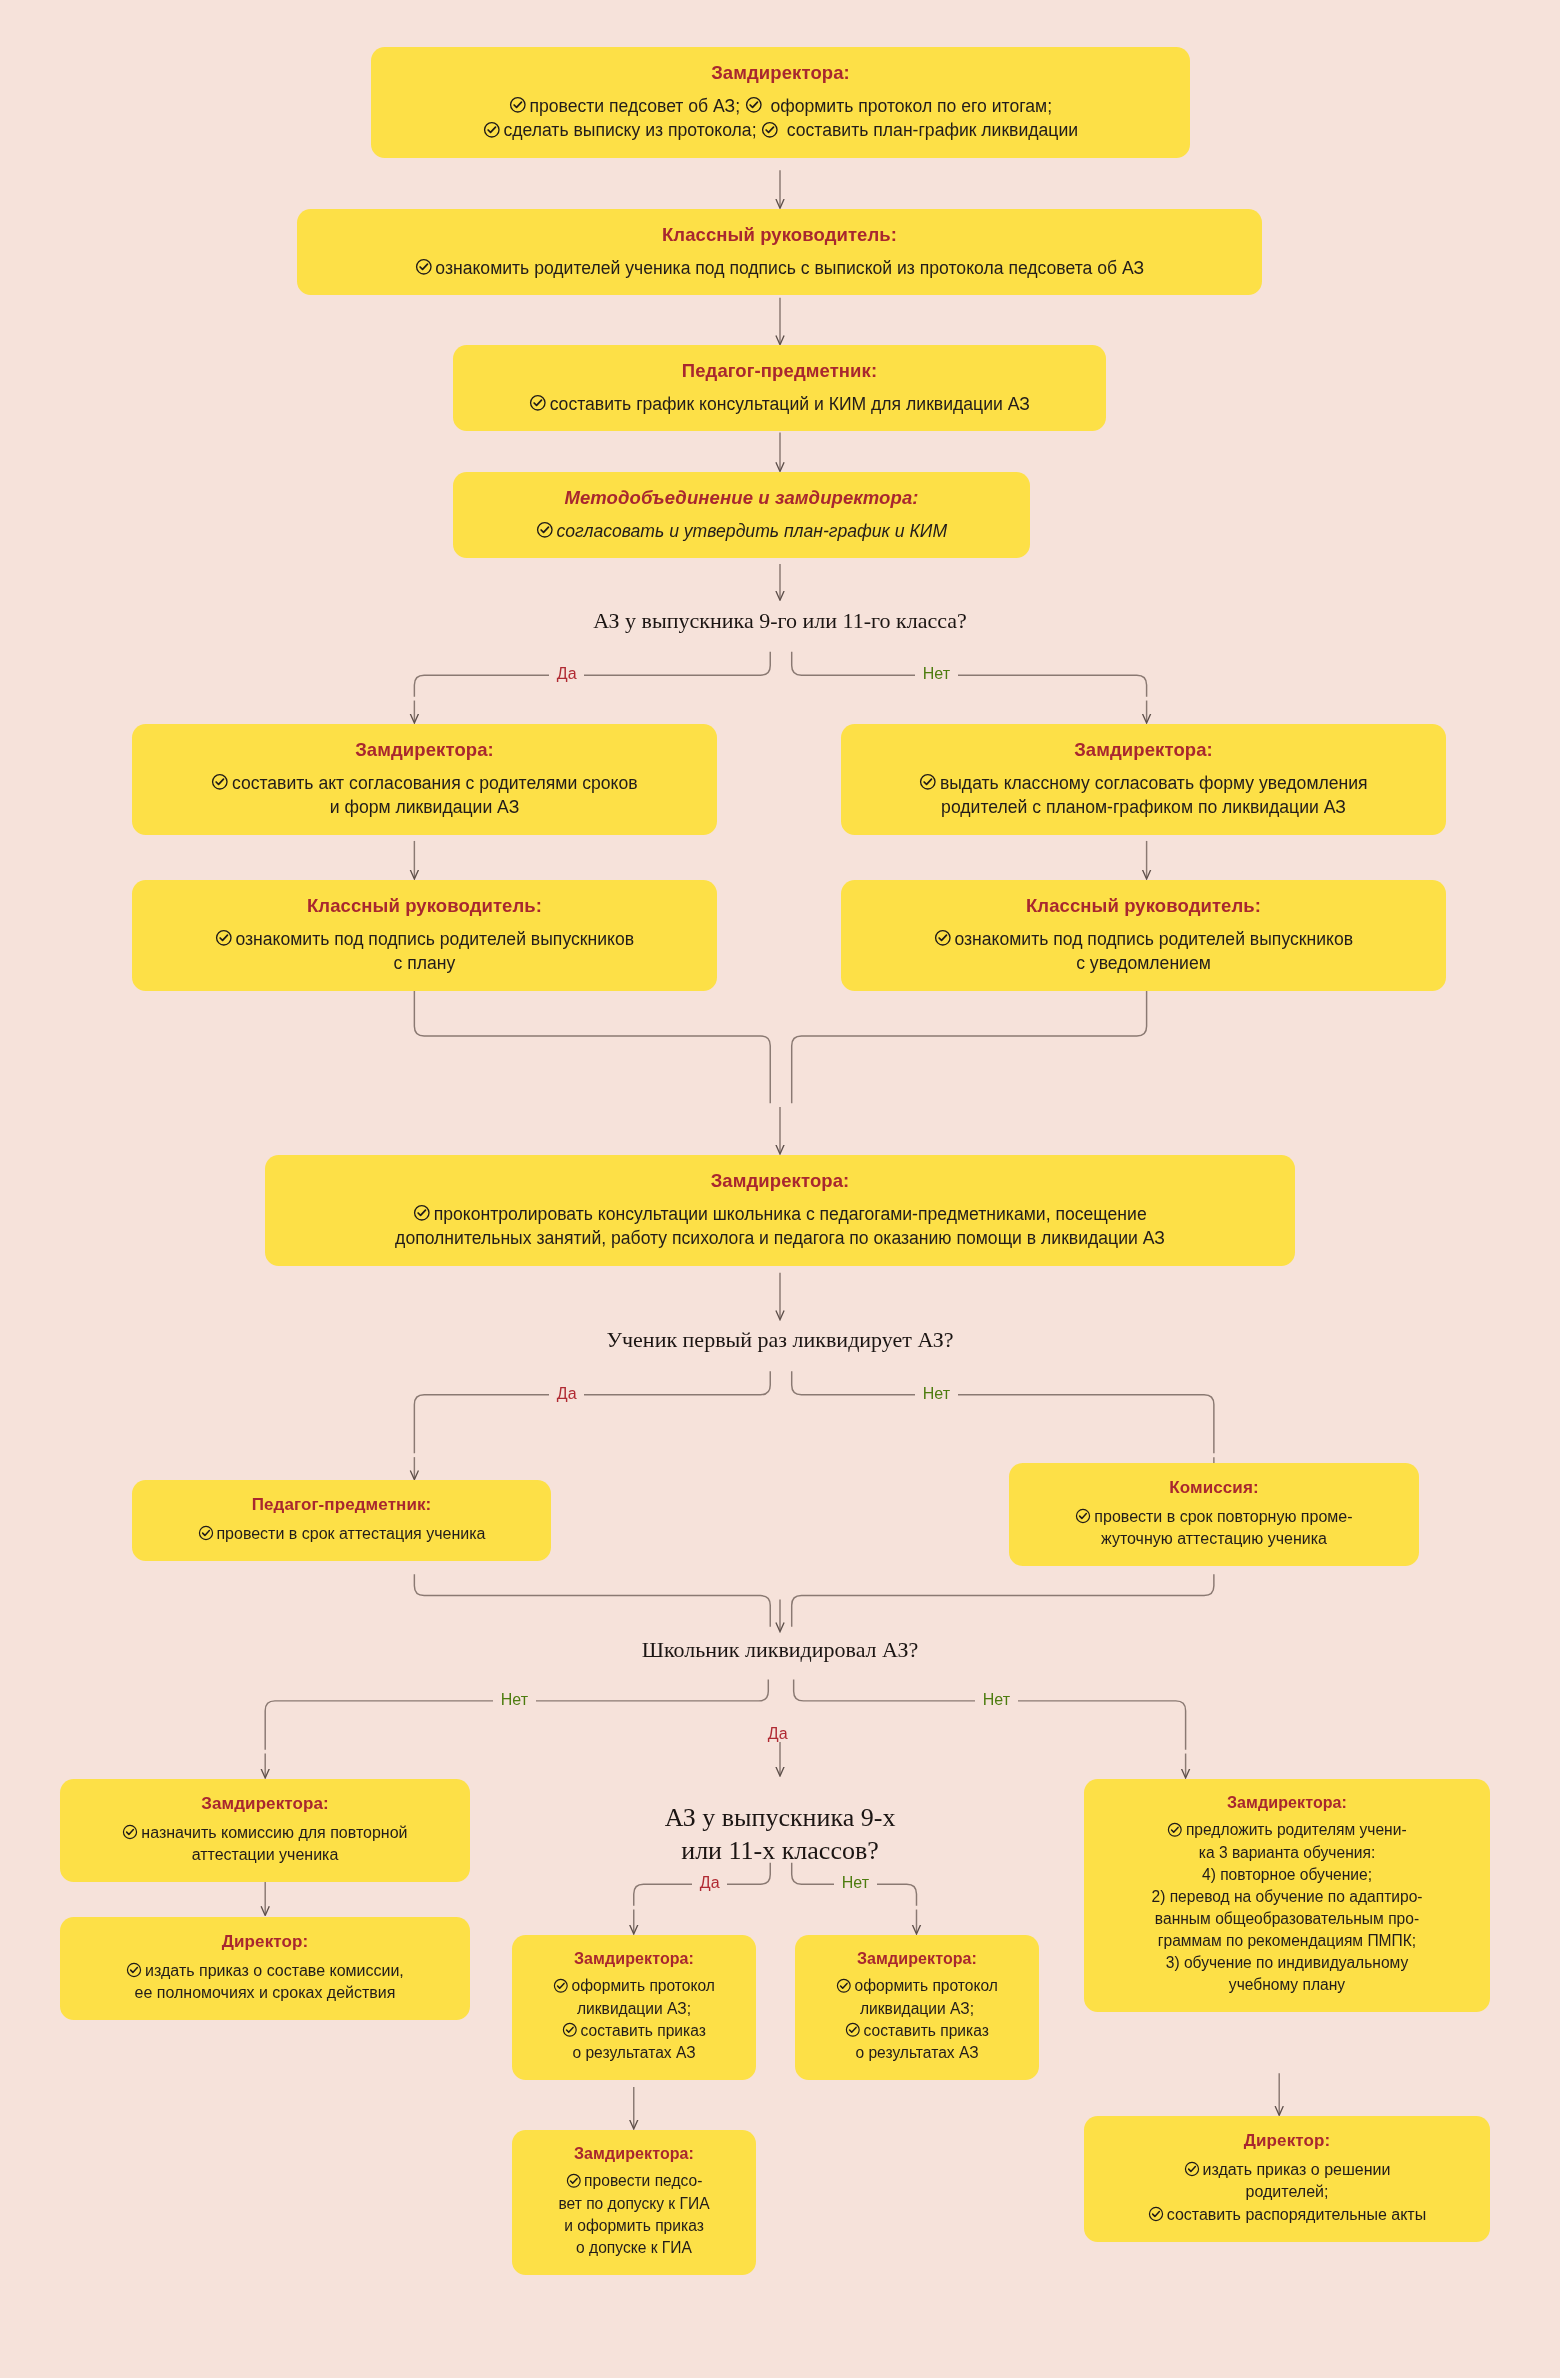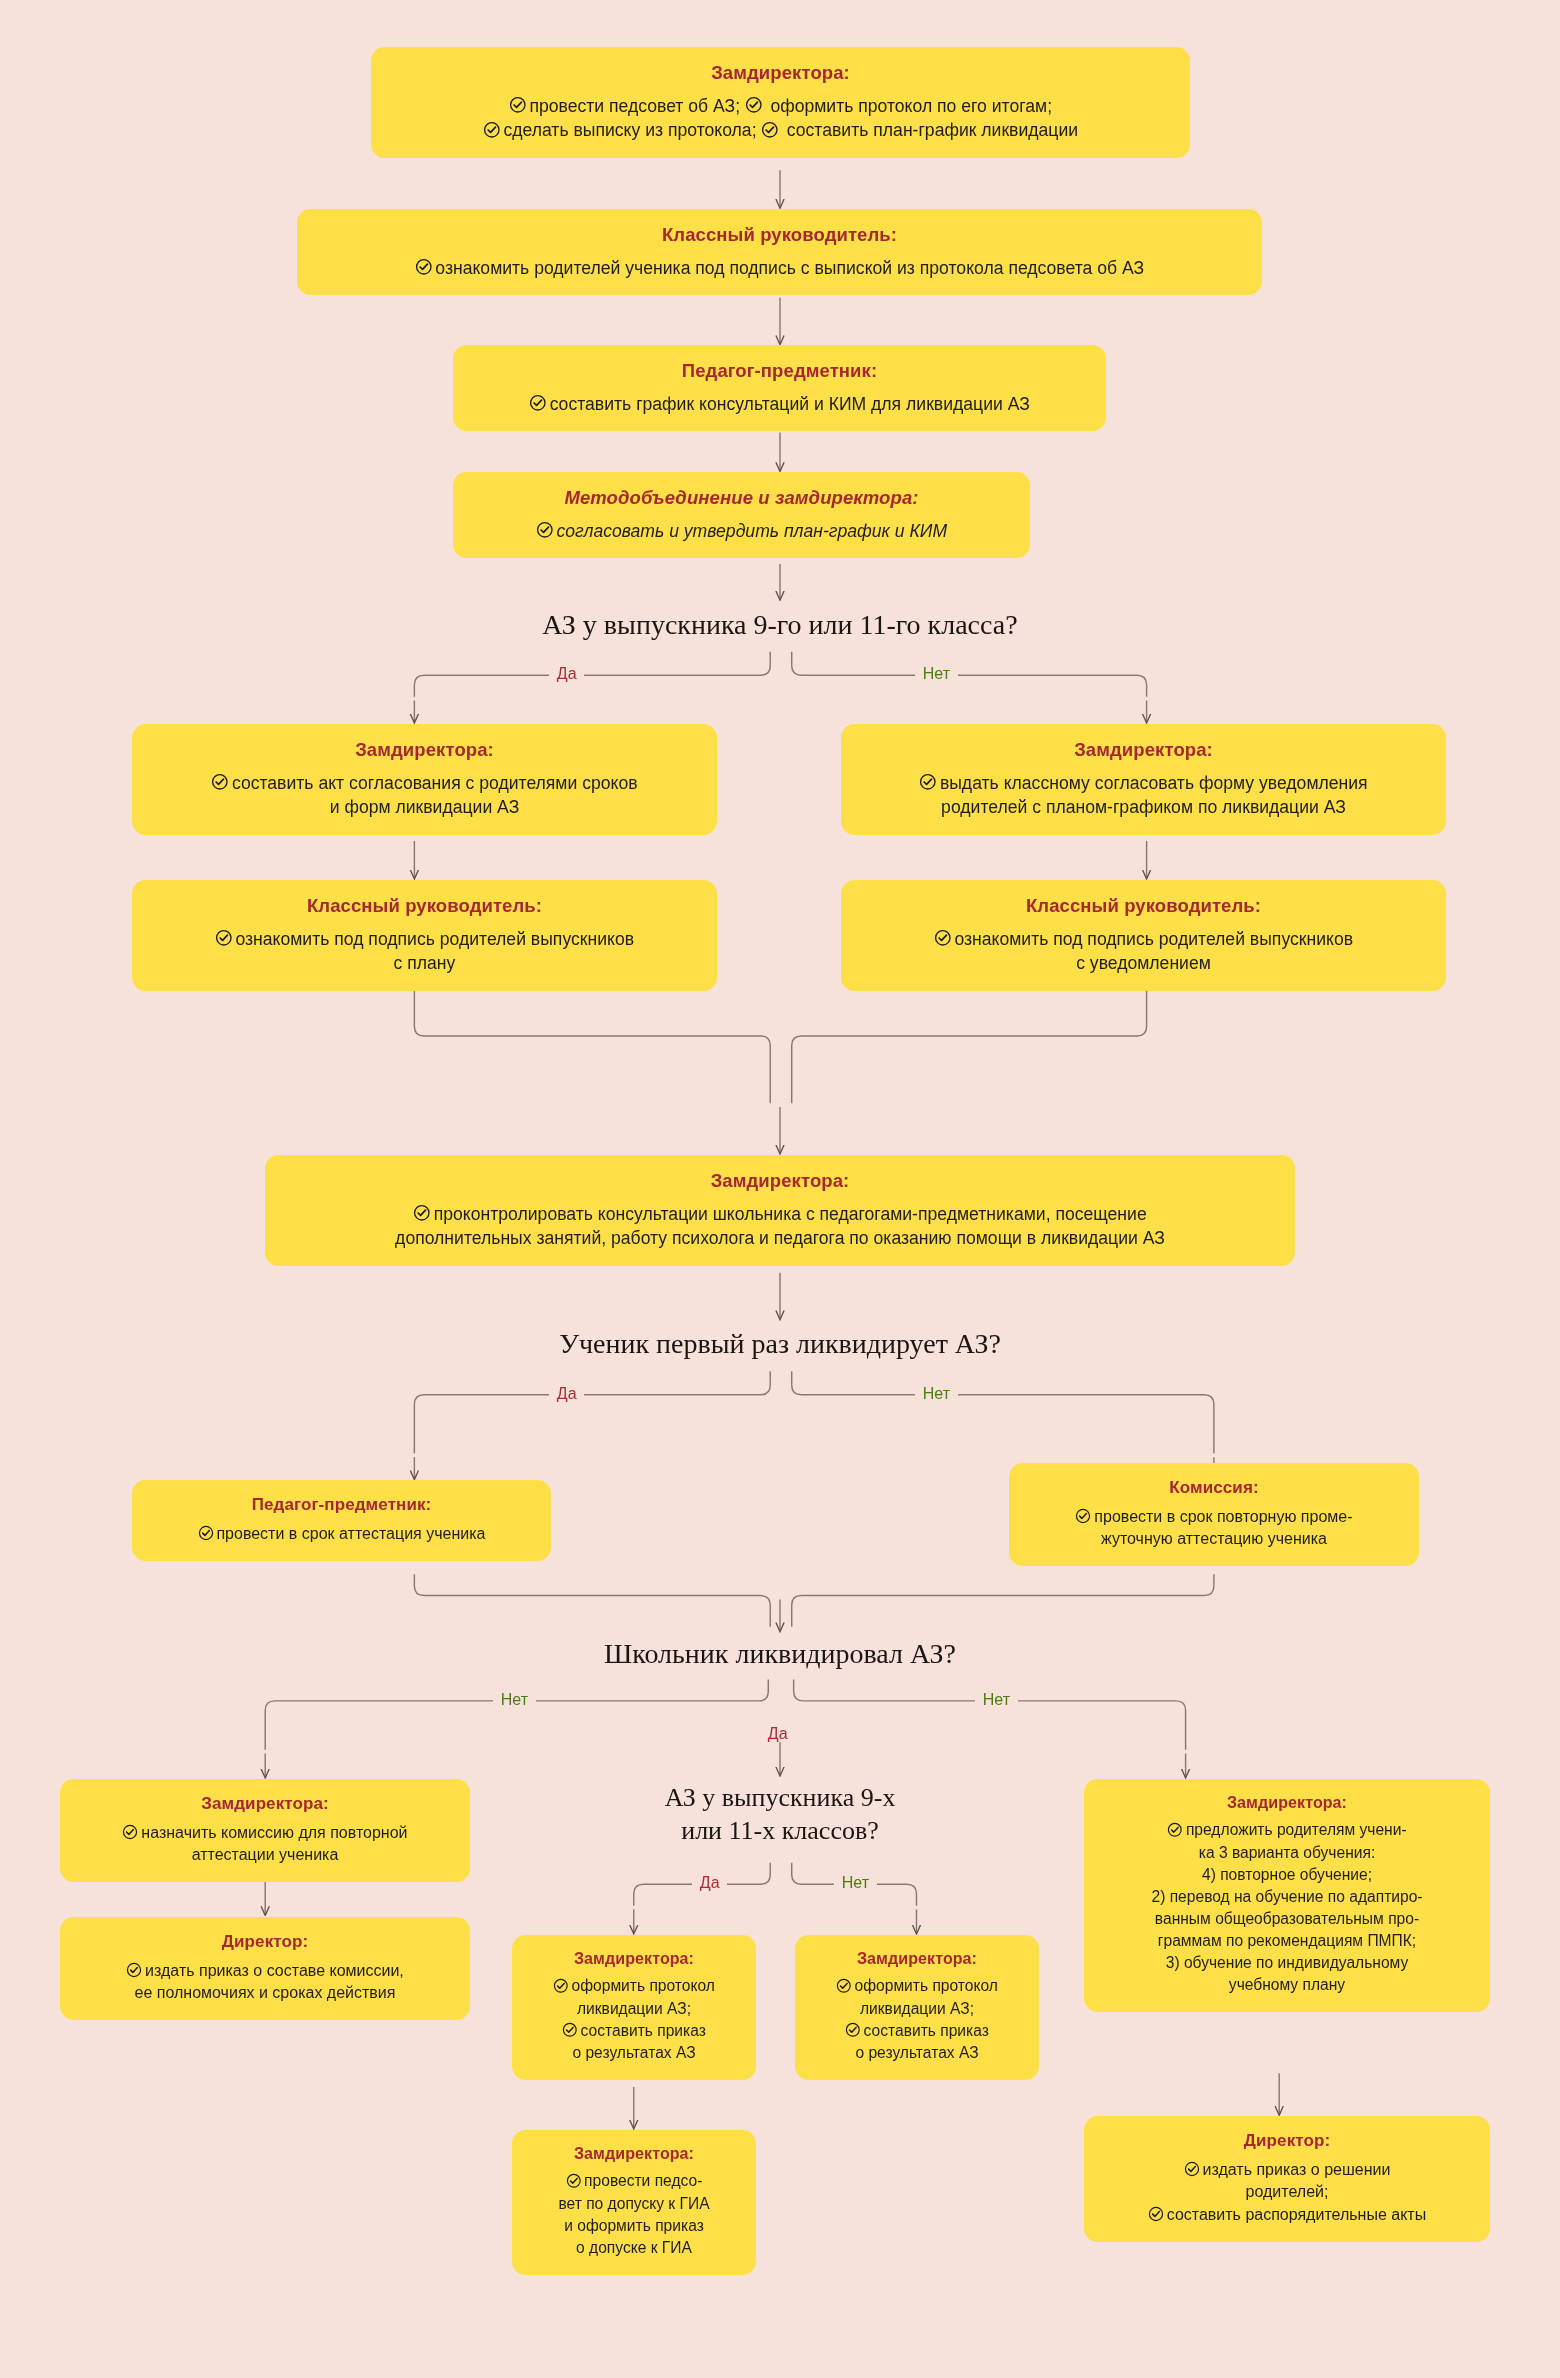--- a/index.html
+++ b/index.html
@@ -47,25 +47,25 @@
     width:1em;height:1em;
     vertical-align:-0.14em;
     margin-right:2.9px;
   }
   .chk svg{display:block;width:100%;height:100%;}
 
   .question{
     position:absolute;
     text-align:center;
     font-family:"Liberation Serif", serif;
-    font-size:28px;
+    font-size:22px;
     line-height:1.28;
     color:#1b1513;
   }
-  .question.small{font-size:26px;}
+  .question.small{font-size:26px;margin-top:20px;}
 
   .edge-label{
     position:absolute;
     font-size:16px;
     line-height:1;
     background:#f6e2da;
     padding:0 7.8px;
     color:#4d7c0f;
     white-space:nowrap;
   }

